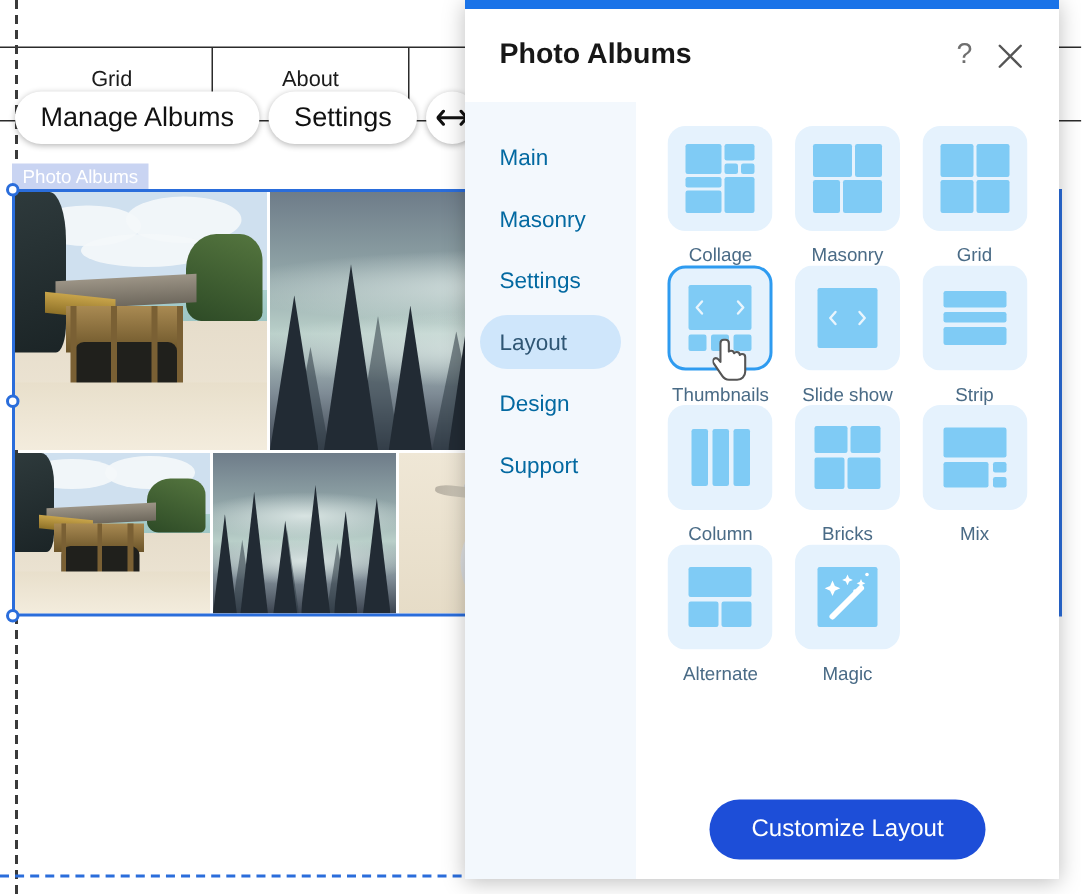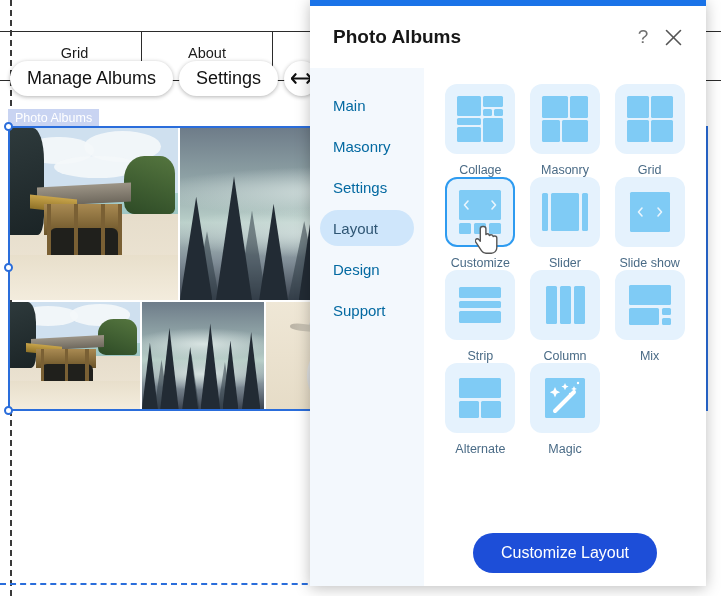--- a/index.html
+++ b/index.html
@@ -400,33 +400,23 @@
               <div class="tile selected">
                 <svg width="50" height="50" viewBox="0 0 50 50">
                   <rect x="4" y="3" width="42" height="30" rx="1.5" fill="#7fcbf5"></rect>
                   <path d="M13 14 L9.5 18 L13 22" fill="none" stroke="#e9f5fd" stroke-width="1.6" stroke-linecap="round" stroke-linejoin="round"></path>
                   <path d="M37 14 L40.5 18 L37 22" fill="none" stroke="#e9f5fd" stroke-width="1.6" stroke-linecap="round" stroke-linejoin="round"></path>
                   <rect x="4" y="36" width="12" height="11" rx="1.5" fill="#7fcbf5"></rect>
                   <rect x="19" y="36" width="12" height="11" rx="1.5" fill="#7fcbf5"></rect>
                   <rect x="34" y="36" width="12" height="11" rx="1.5" fill="#7fcbf5"></rect>
                 </svg>
               </div>
-              <div class="cell-label">Customize</div>
-            </div>
-
-            <div class="cell">
-              <div class="tile">
-                <svg width="50" height="50" viewBox="0 0 50 50">
-                  <rect x="2" y="6" width="6" height="38" rx="1.5" fill="#7fcbf5"></rect>
-                  <rect x="11" y="6" width="28" height="38" rx="1.5" fill="#7fcbf5"></rect>
-                  <rect x="42" y="6" width="6" height="38" rx="1.5" fill="#7fcbf5"></rect>
-                </svg>
-              </div>
-              <div class="cell-label">Slider</div>
-            </div>
+              <div class="cell-label">Thumbnails</div>
+            </div>
+
 
             <div class="cell">
               <div class="tile">
                 <svg width="50" height="50" viewBox="0 0 50 50">
                   <rect x="5" y="5" width="40" height="40" rx="1.5" fill="#7fcbf5"></rect>
                   <path d="M17 21 L13.5 25 L17 29" fill="none" stroke="#e9f5fd" stroke-width="1.6" stroke-linecap="round" stroke-linejoin="round"></path>
                   <path d="M33 21 L36.5 25 L33 29" fill="none" stroke="#e9f5fd" stroke-width="1.6" stroke-linecap="round" stroke-linejoin="round"></path>
                 </svg>
               </div>
               <div class="cell-label">Slide show</div>
@@ -447,20 +437,31 @@
               <div class="tile">
                 <svg width="50" height="50" viewBox="0 0 50 50">
                   <rect x="6" y="6" width="11" height="38" rx="1.5" fill="#7fcbf5"></rect>
                   <rect x="20" y="6" width="11" height="38" rx="1.5" fill="#7fcbf5"></rect>
                   <rect x="34" y="6" width="11" height="38" rx="1.5" fill="#7fcbf5"></rect>
                 </svg>
               </div>
               <div class="cell-label">Column</div>
             </div>
 
+            <div class="cell">
+              <div class="tile">
+                <svg width="50" height="50" viewBox="0 0 50 50">
+                  <rect x="3" y="4" width="22" height="18" rx="1.5" fill="#7fcbf5"></rect>
+                  <rect x="27" y="4" width="20" height="18" rx="1.5" fill="#7fcbf5"></rect>
+                  <rect x="3" y="25" width="20" height="21" rx="1.5" fill="#7fcbf5"></rect>
+                  <rect x="25" y="25" width="22" height="21" rx="1.5" fill="#7fcbf5"></rect>
+                </svg>
+              </div>
+              <div class="cell-label">Bricks</div>
+            </div>
 
             <div class="cell">
               <div class="tile">
                 <svg width="50" height="50" viewBox="0 0 50 50">
                   <rect x="4" y="5" width="42" height="20" rx="1.5" fill="#7fcbf5"></rect>
                   <rect x="4" y="28" width="30" height="17" rx="1.5" fill="#7fcbf5"></rect>
                   <rect x="37" y="28" width="9" height="7" rx="1.5" fill="#7fcbf5"></rect>
                   <rect x="37" y="38" width="9" height="7" rx="1.5" fill="#7fcbf5"></rect>
                 </svg>
               </div>

